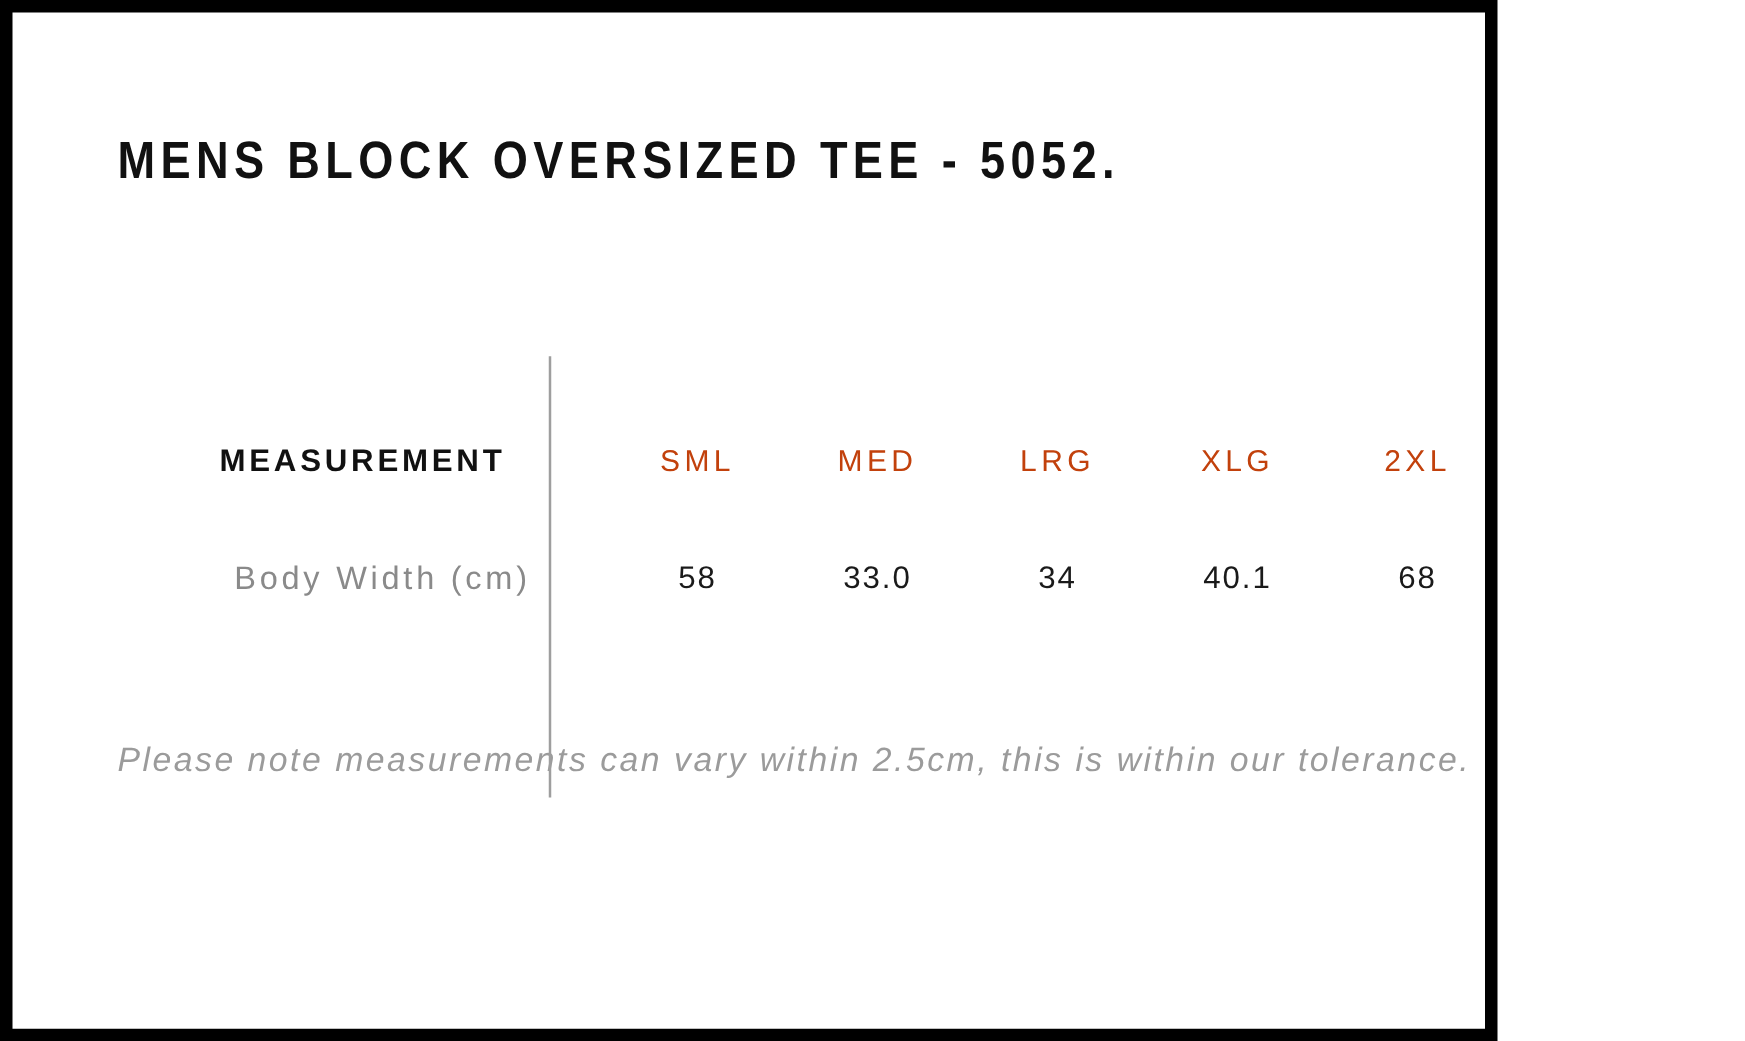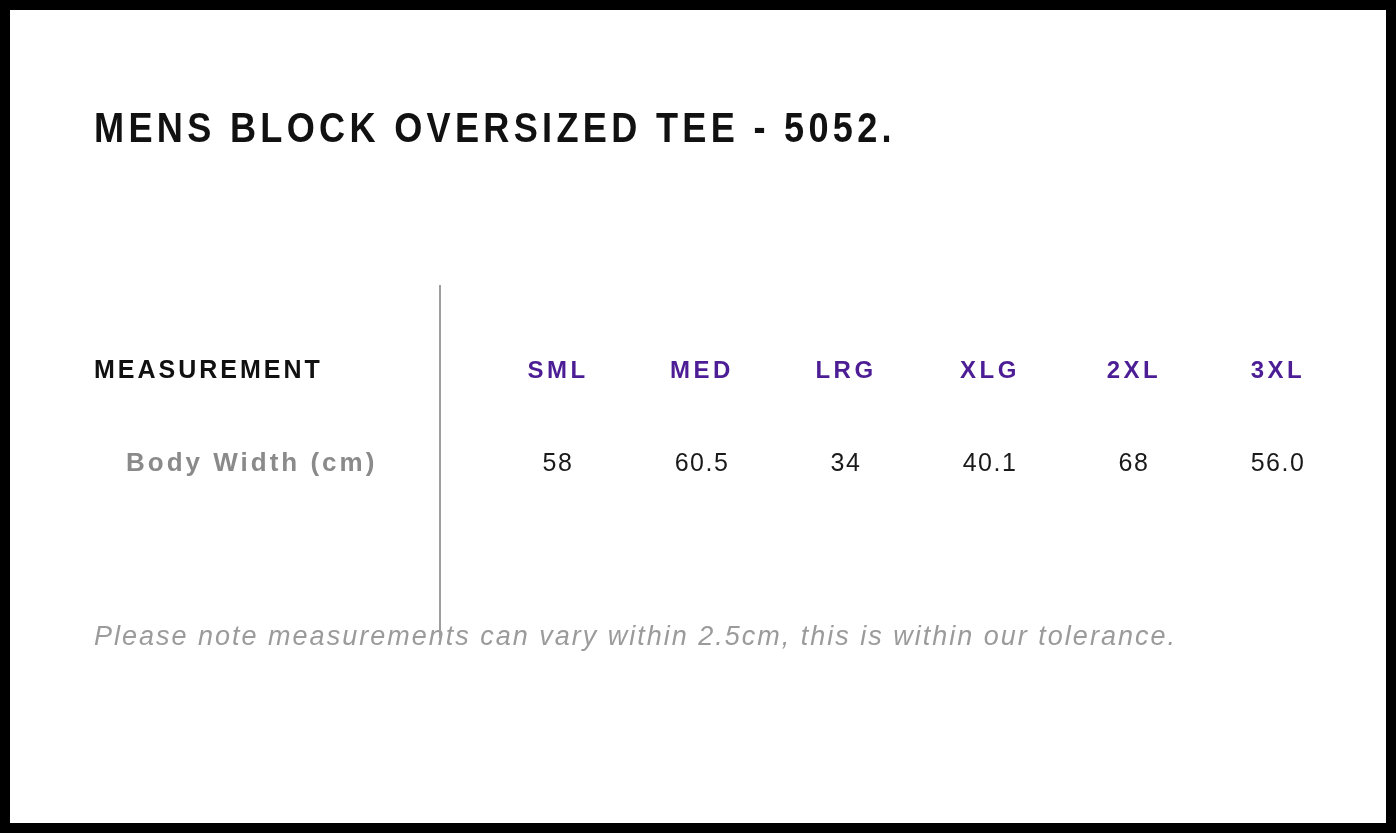--- a/index.html
+++ b/index.html
@@ -6,21 +6,21 @@
 
   body {
     width: 1396px;
     height: 833px;
     background: #ffffff;
     font-family: "Liberation Sans", sans-serif;
   }
 
   .frame {
     position: relative;
-    width: 1396px;
+    width: 1198px;
     height: 833px;
     border: 10px solid #000000;
     background: #ffffff;
     overflow: hidden;
   }
 
   .content {
     padding: 96px 30px 0 84px;
   }
 
@@ -41,39 +41,39 @@
 
   .row {
     display: grid;
     grid-template-columns: 392px repeat(6, 144px);
     height: 93px;
     align-items: center;
   }
 
   .cell { text-align: center; white-space: nowrap; }
 
-  .label-cell { text-align: left; }
+  .label-cell { text-align: center; }
 
   .header-row .label-cell {
     font-size: 25px;
     font-weight: 700;
     color: #111111;
     letter-spacing: 3px;
   }
 
   .header-cell {
     font-size: 24px;
-    font-weight: 700;
-    color: #4c1d95;
+    font-weight: 400;
+    color: #c2410c;
     letter-spacing: 3.5px;
   }
 
   .data-row .label-cell {
     font-size: 26px;
-    font-weight: 700;
+    font-weight: 400;
     color: #8a8a8a;
     letter-spacing: 3px;
     margin-left: 32px;
   }
 
   .value-cell {
     font-size: 25px;
     font-weight: 400;
     color: #1a1a1a;
     letter-spacing: 1.5px;
@@ -82,21 +82,21 @@
   .v-divider {
     position: absolute;
     left: 429px;   
     top: 275px;    
     width: 2px;
     height: 353px;
     background: #9e9e9e;
   }
 
   .tolerance-note {
-    margin-top: 110px;
+    margin-top: 82px;
     font-size: 27px;
     line-height: 34px;
     font-style: italic;
     color: #9b9b9b;
     letter-spacing: 2px;
     white-space: nowrap;
   }
 </style>
 </head>
 <body>
@@ -116,21 +116,21 @@
           <div class="cell header-cell">MED</div>
           <div class="cell header-cell">LRG</div>
           <div class="cell header-cell">XLG</div>
           <div class="cell header-cell">2XL</div>
           <div class="cell header-cell">3XL</div>
         </div>
 
     <div class="row data-row">
           <div class="cell label-cell">Body Width (cm)</div>
           <div class="cell value-cell">58</div>
-          <div class="cell value-cell">60.5</div>
+          <div class="cell value-cell">33.0</div>
           <div class="cell value-cell">34</div>
           <div class="cell value-cell">40.1</div>
           <div class="cell value-cell">68</div>
           <div class="cell value-cell">56.0</div>
         </div>
       </div>
 
     <p class="tolerance-note">Please note measurements can vary within 2.5cm, this is within our tolerance.</p>
 
   </div>

